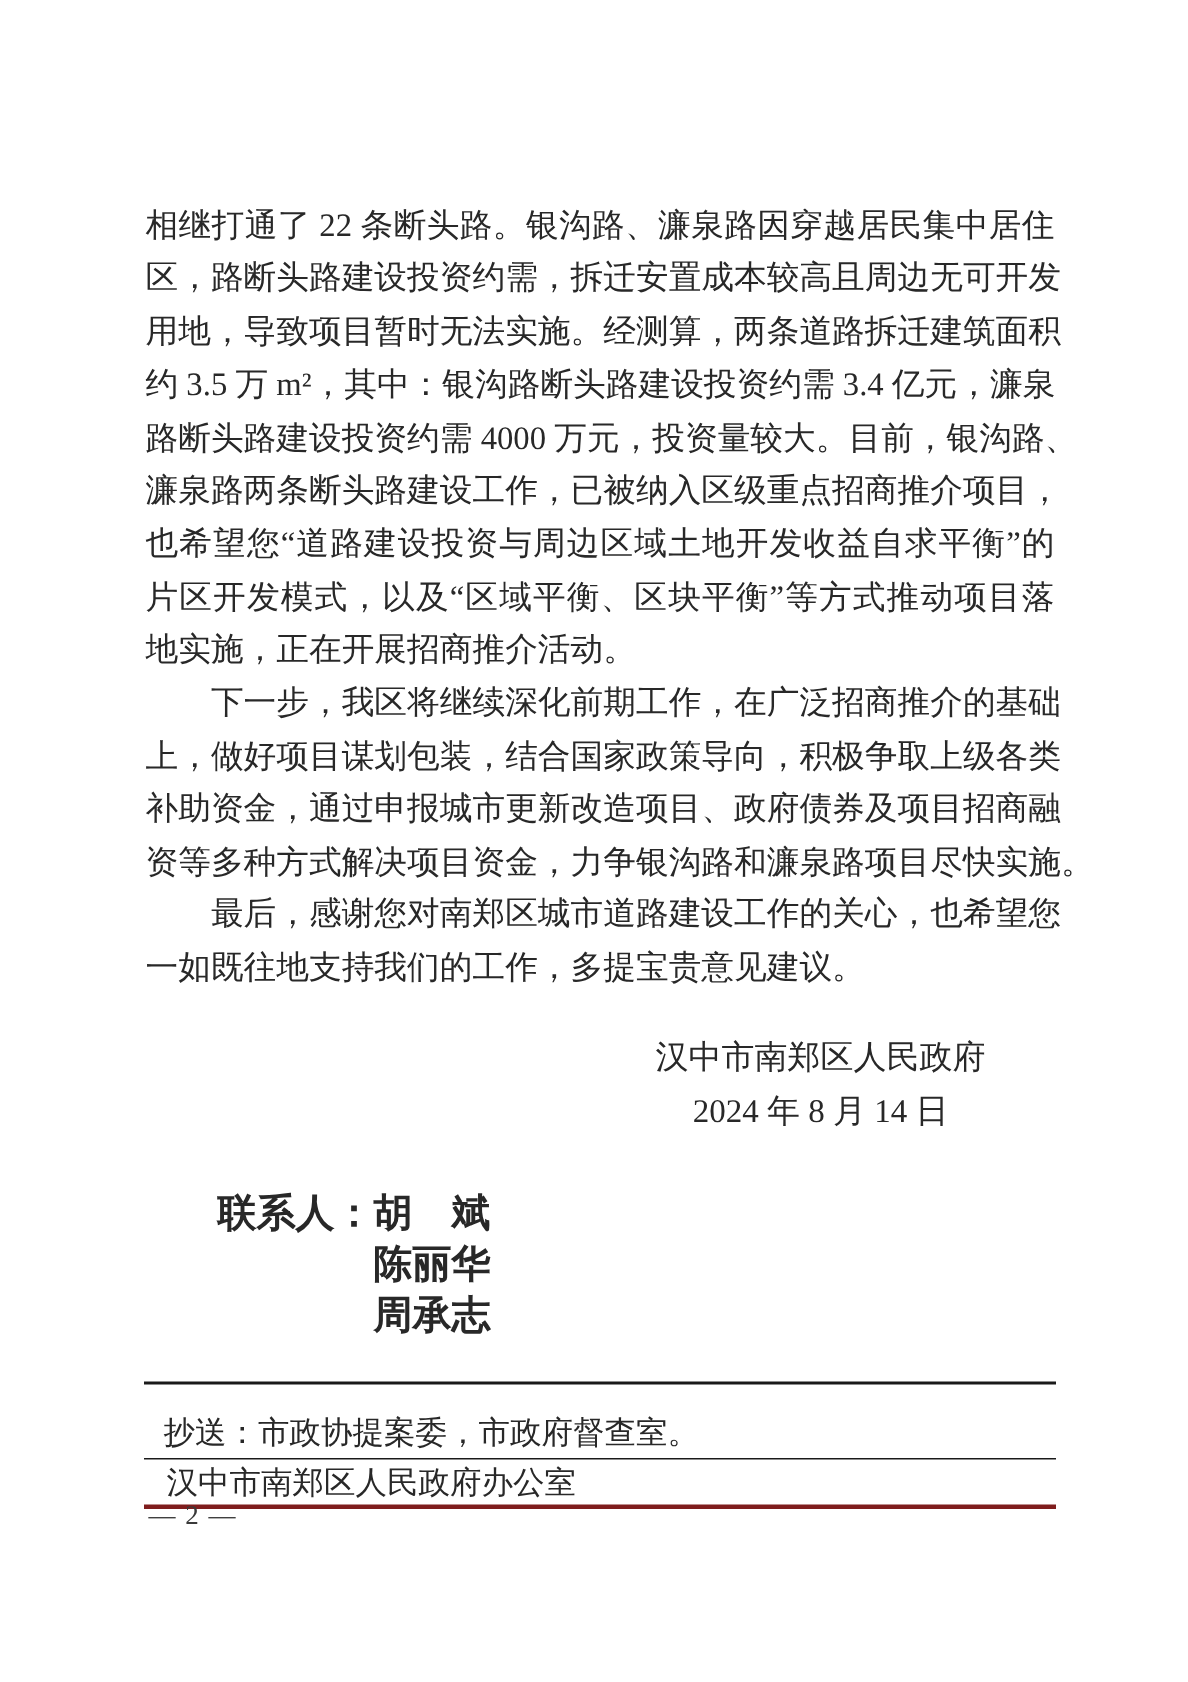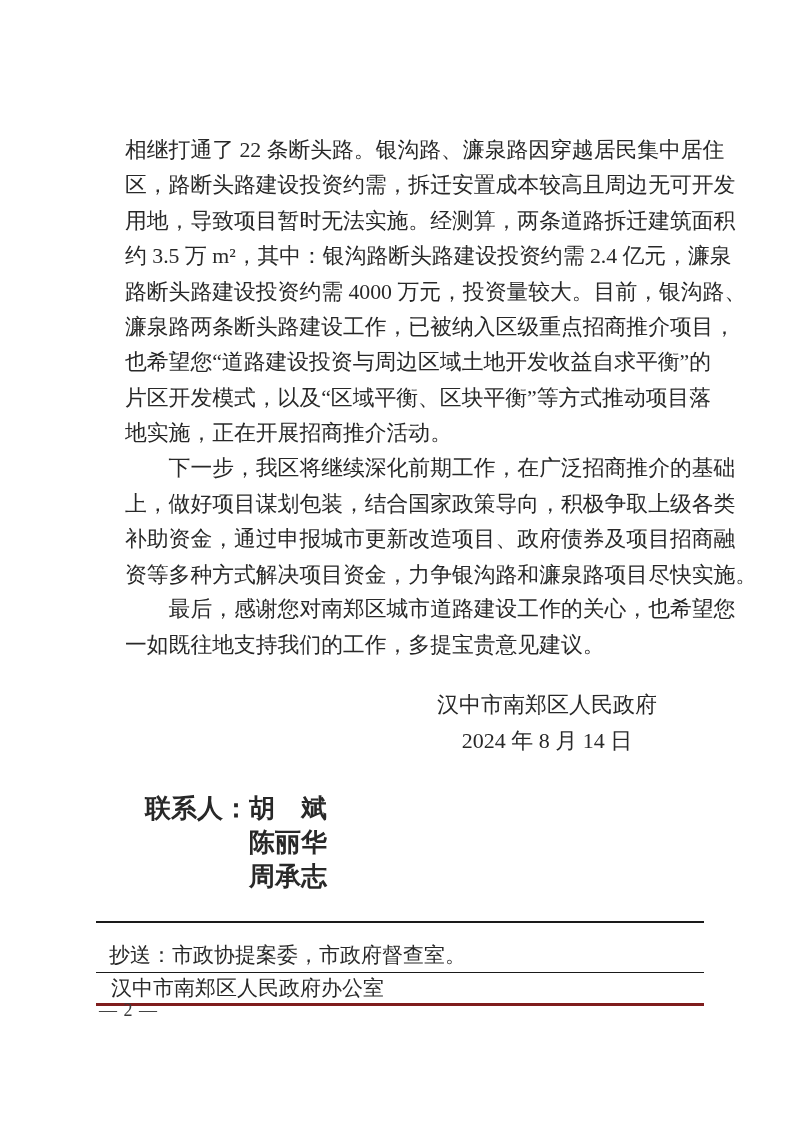--- a/index.html
+++ b/index.html
@@ -14,21 +14,21 @@
   }
   
   .letter-body {
     position: absolute;
     left: 97px;
     top: 133px;
     width: 606px;
     font-size: 21.8px;
     line-height: 35.4px;
   }
-  .line { white-space: nowrap; height: 35.4px; margin-left: 28px; }
+  .line { white-space: nowrap; height: 35.4px; }
   .jl { text-align: justify; text-align-last: justify; }
   .indent { text-indent: 2em; font-family: Liberation Mono, monospace; }
 
   
   .signature {
     position: absolute;
     left: 427px;
     top: 687px;
     width: 240px;
     text-align: center;
@@ -80,21 +80,21 @@
 </style>
 </head>
 <body>
 
 <div class="page">
 
   <div class="letter-body">
     <div class="line jl">相继打通了 22 条断头路。银沟路、濂泉路因穿越居民集中居住</div>
     <div class="line jl">区，路断头路建设投资约需，拆迁安置成本较高且周边无可开发</div>
     <div class="line jl">用地，导致项目暂时无法实施。经测算，两条道路拆迁建筑面积</div>
-    <div class="line jl">约 3.5 万 m²，其中：银沟路断头路建设投资约需 2.4 亿元，濂泉</div>
+    <div class="line jl">约 3.5 万 m²，其中：银沟路断头路建设投资约需 3.4 亿元，濂泉</div>
     <div class="line jl">路断头路建设投资约需 4000 万元，投资量较大。目前，银沟路、</div>
     <div class="line jl">濂泉路两条断头路建设工作，已被纳入区级重点招商推介项目，</div>
     <div class="line jl">也希望您“道路建设投资与周边区域土地开发收益自求平衡”的</div>
     <div class="line jl">片区开发模式，以及“区域平衡、区块平衡”等方式推动项目落</div>
     <div class="line">地实施，正在开展招商推介活动。</div>
     <div class="line jl indent">下一步，我区将继续深化前期工作，在广泛招商推介的基础</div>
     <div class="line jl">上，做好项目谋划包装，结合国家政策导向，积极争取上级各类</div>
     <div class="line jl">补助资金，通过申报城市更新改造项目、政府债券及项目招商融</div>
     <div class="line">资等多种方式解决项目资金，力争银沟路和濂泉路项目尽快实施。</div>
     <div class="line jl indent">最后，感谢您对南郑区城市道路建设工作的关心，也希望您</div>

